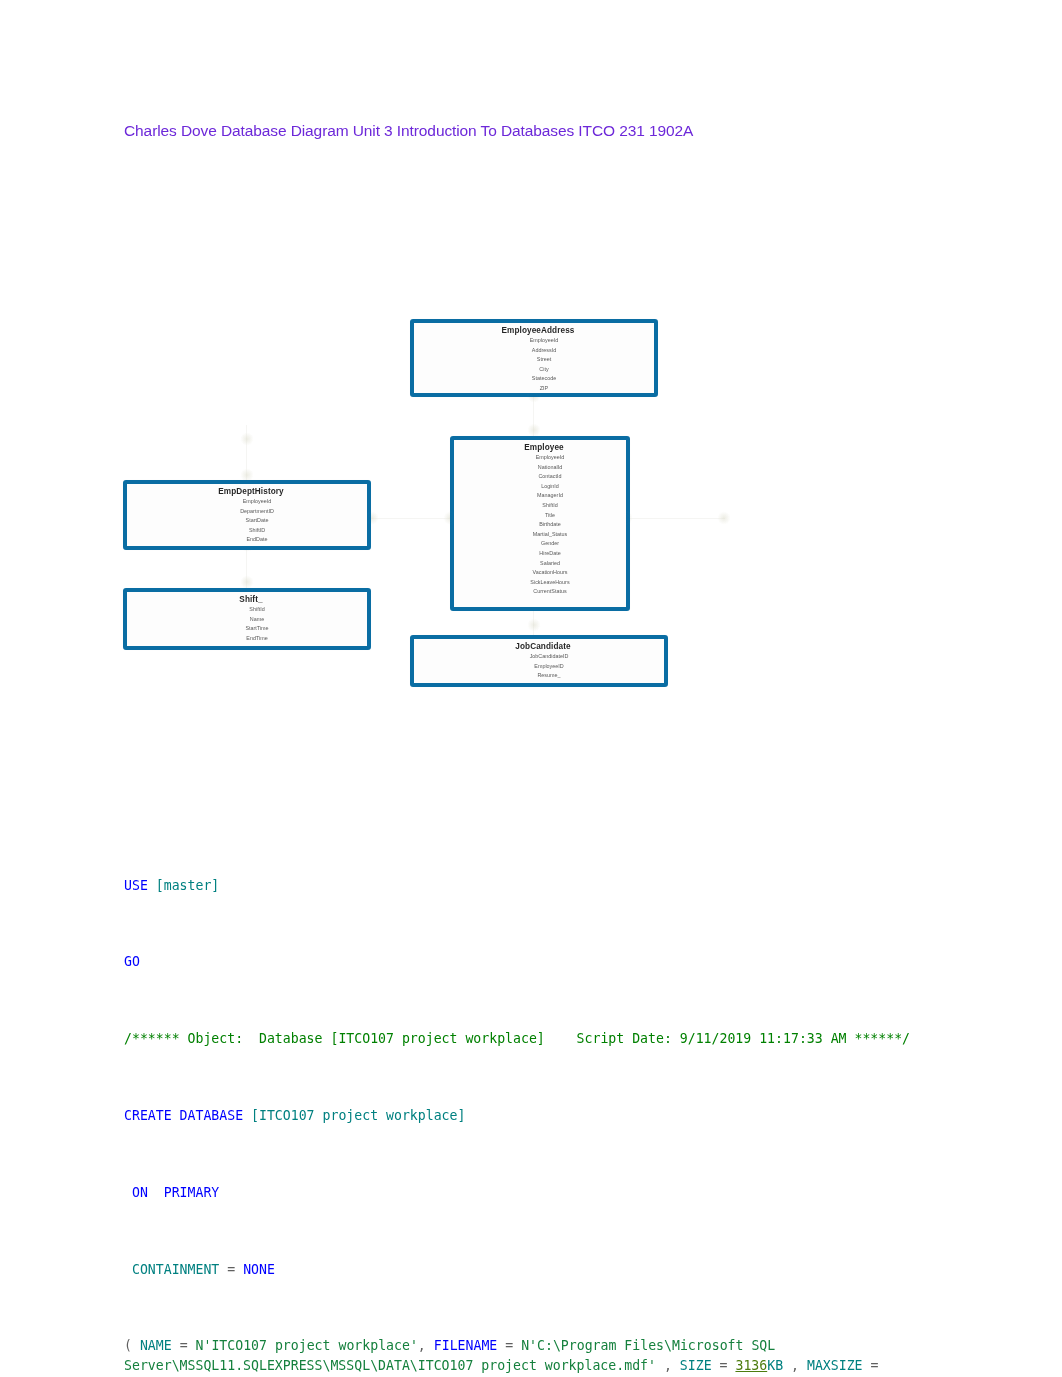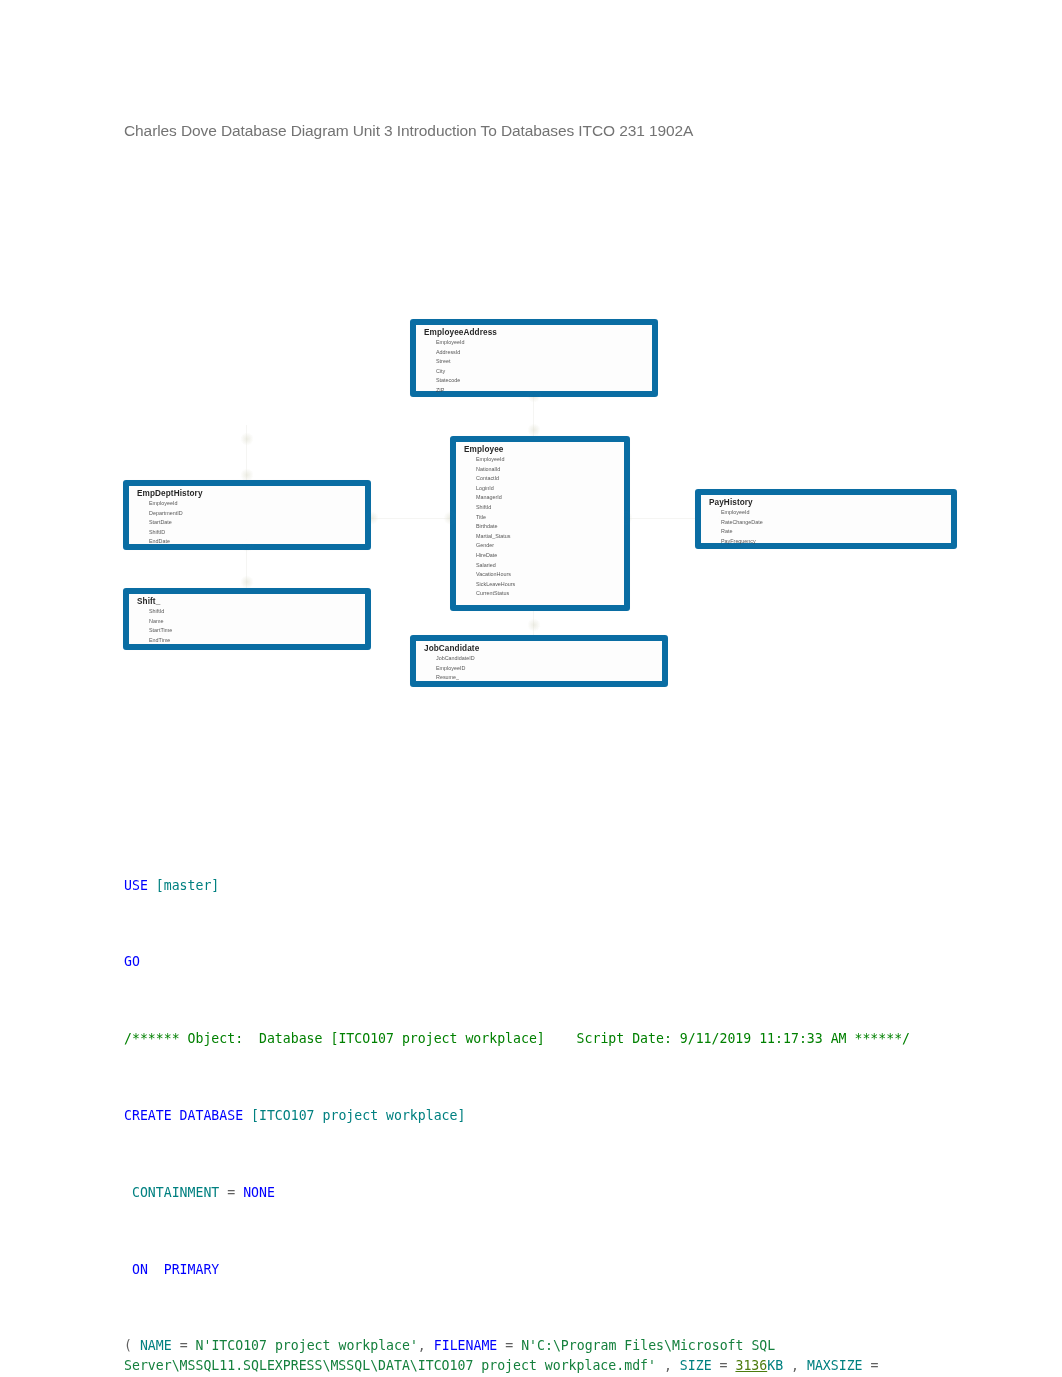--- a/index.html
+++ b/index.html
@@ -15,43 +15,44 @@
     overflow: hidden;
   }
 
   
   .doc-title {
     position: absolute;
     left: 124px;
     top: 122px;
     font-family: "Liberation Sans", sans-serif;
     font-size: 15.5px;
-    color: #737373;
+    color: #6d28d9;
     letter-spacing: -0.1px;
     white-space: nowrap;
   }
 
   
   .diagram {
     position: absolute;
     left: 110px;
     top: 305px;
     width: 860px;
     height: 400px;
     filter: blur(0.35px);
   }
 
   .er-table {
     position: absolute;
     background: #fdfdfd;
-    border: 6px solid #0369a1;
+    border: 4px solid #0369a1;
     border-radius: 3px;
     box-shadow: 0 0 2px rgba(0,0,0,0.035);
     box-sizing: border-box;
     opacity: 0.97;
+    text-align: center;
   }
   .er-title {
     font-family: "Liberation Sans", sans-serif;
     font-size: 8.2px;
     font-weight: bold;
     color: #1d1d1d;
     padding: 3px 0 1px 8px;
     letter-spacing: 0.1px;
     white-space: nowrap;
   }
@@ -177,29 +178,20 @@
   <div class="er-table" style="left:13px; top:283px; width:248px; height:62px;">
     <div class="er-title">Shift_</div>
     <div class="er-fields">
       <div class="er-field">ShiftId</div>
       <div class="er-field">Name</div>
       <div class="er-field">StartTime</div>
       <div class="er-field">EndTime</div>
     </div>
   </div>
 
-  <div class="er-table" style="left:585px; top:184px; width:262px; height:60px;">
-    <div class="er-title">PayHistory</div>
-    <div class="er-fields">
-      <div class="er-field">EmployeeId</div>
-      <div class="er-field">RateChangeDate</div>
-      <div class="er-field">Rate</div>
-      <div class="er-field">PayFrequency</div>
-    </div>
-  </div>
 
   <div class="er-table" style="left:300px; top:330px; width:258px; height:52px;">
     <div class="er-title">JobCandidate</div>
     <div class="er-fields">
       <div class="er-field">JobCandidateID</div>
       <div class="er-field">EmployeeID</div>
       <div class="er-field">Resume_</div>
     </div>
   </div>
 </div>
@@ -207,24 +199,24 @@
 <div class="code-block">
 
   <span class="code-line"><span class="kw">USE</span> <span class="ident">[master]</span></span>
 
   <span class="code-line"><span class="kw">GO</span></span>
 
   <span class="code-line"><span class="cmt">/****** Object:  Database </span><span class="cmt">[ITCO107 project workplace]</span><span class="cmt">    Script Date: 9/11/2019 11:17:33 AM ******/</span></span>
 
   <span class="code-line"><span class="kw">CREATE DATABASE</span> <span class="ident">[ITCO107 project workplace]</span></span>
 
+  <span class="code-line"><span class="kw"> ON</span>  <span class="kw">PRIMARY</span></span>
+
   <span class="code-line"><span class="ident"> CONTAINMENT</span> <span class="punct">=</span> <span class="kw">NONE</span></span>
 
-  <span class="code-line"><span class="kw"> ON</span>  <span class="kw">PRIMARY</span></span>
-
   <span class="code-line"><span class="punct">(</span> <span class="ident">NAME</span> <span class="punct">=</span> <span class="str">N'ITCO107 project workplace'</span><span class="punct">,</span> <span class="kw">FILENAME</span> <span class="punct">=</span> <span class="str">N'C:\Program Files\Microsoft SQL Server\MSSQL11.SQLEXPRESS\MSSQL\DATA\ITCO107 project workplace.mdf'</span> <span class="punct">,</span> <span class="ident">SIZE</span> <span class="punct">=</span> <span class="num">3136</span><span class="ident">KB</span> <span class="punct">,</span> <span class="ident">MAXSIZE</span> <span class="punct">=</span> <span class="kw">UNLIMITED</span><span class="punct">,</span> <span class="ident">FILEGROWTH</span> <span class="punct">=</span> <span class="num">1024</span><span class="ident">KB</span> <span class="punct">)</span></span>
 
   
 
   
 
   
 
   
 

